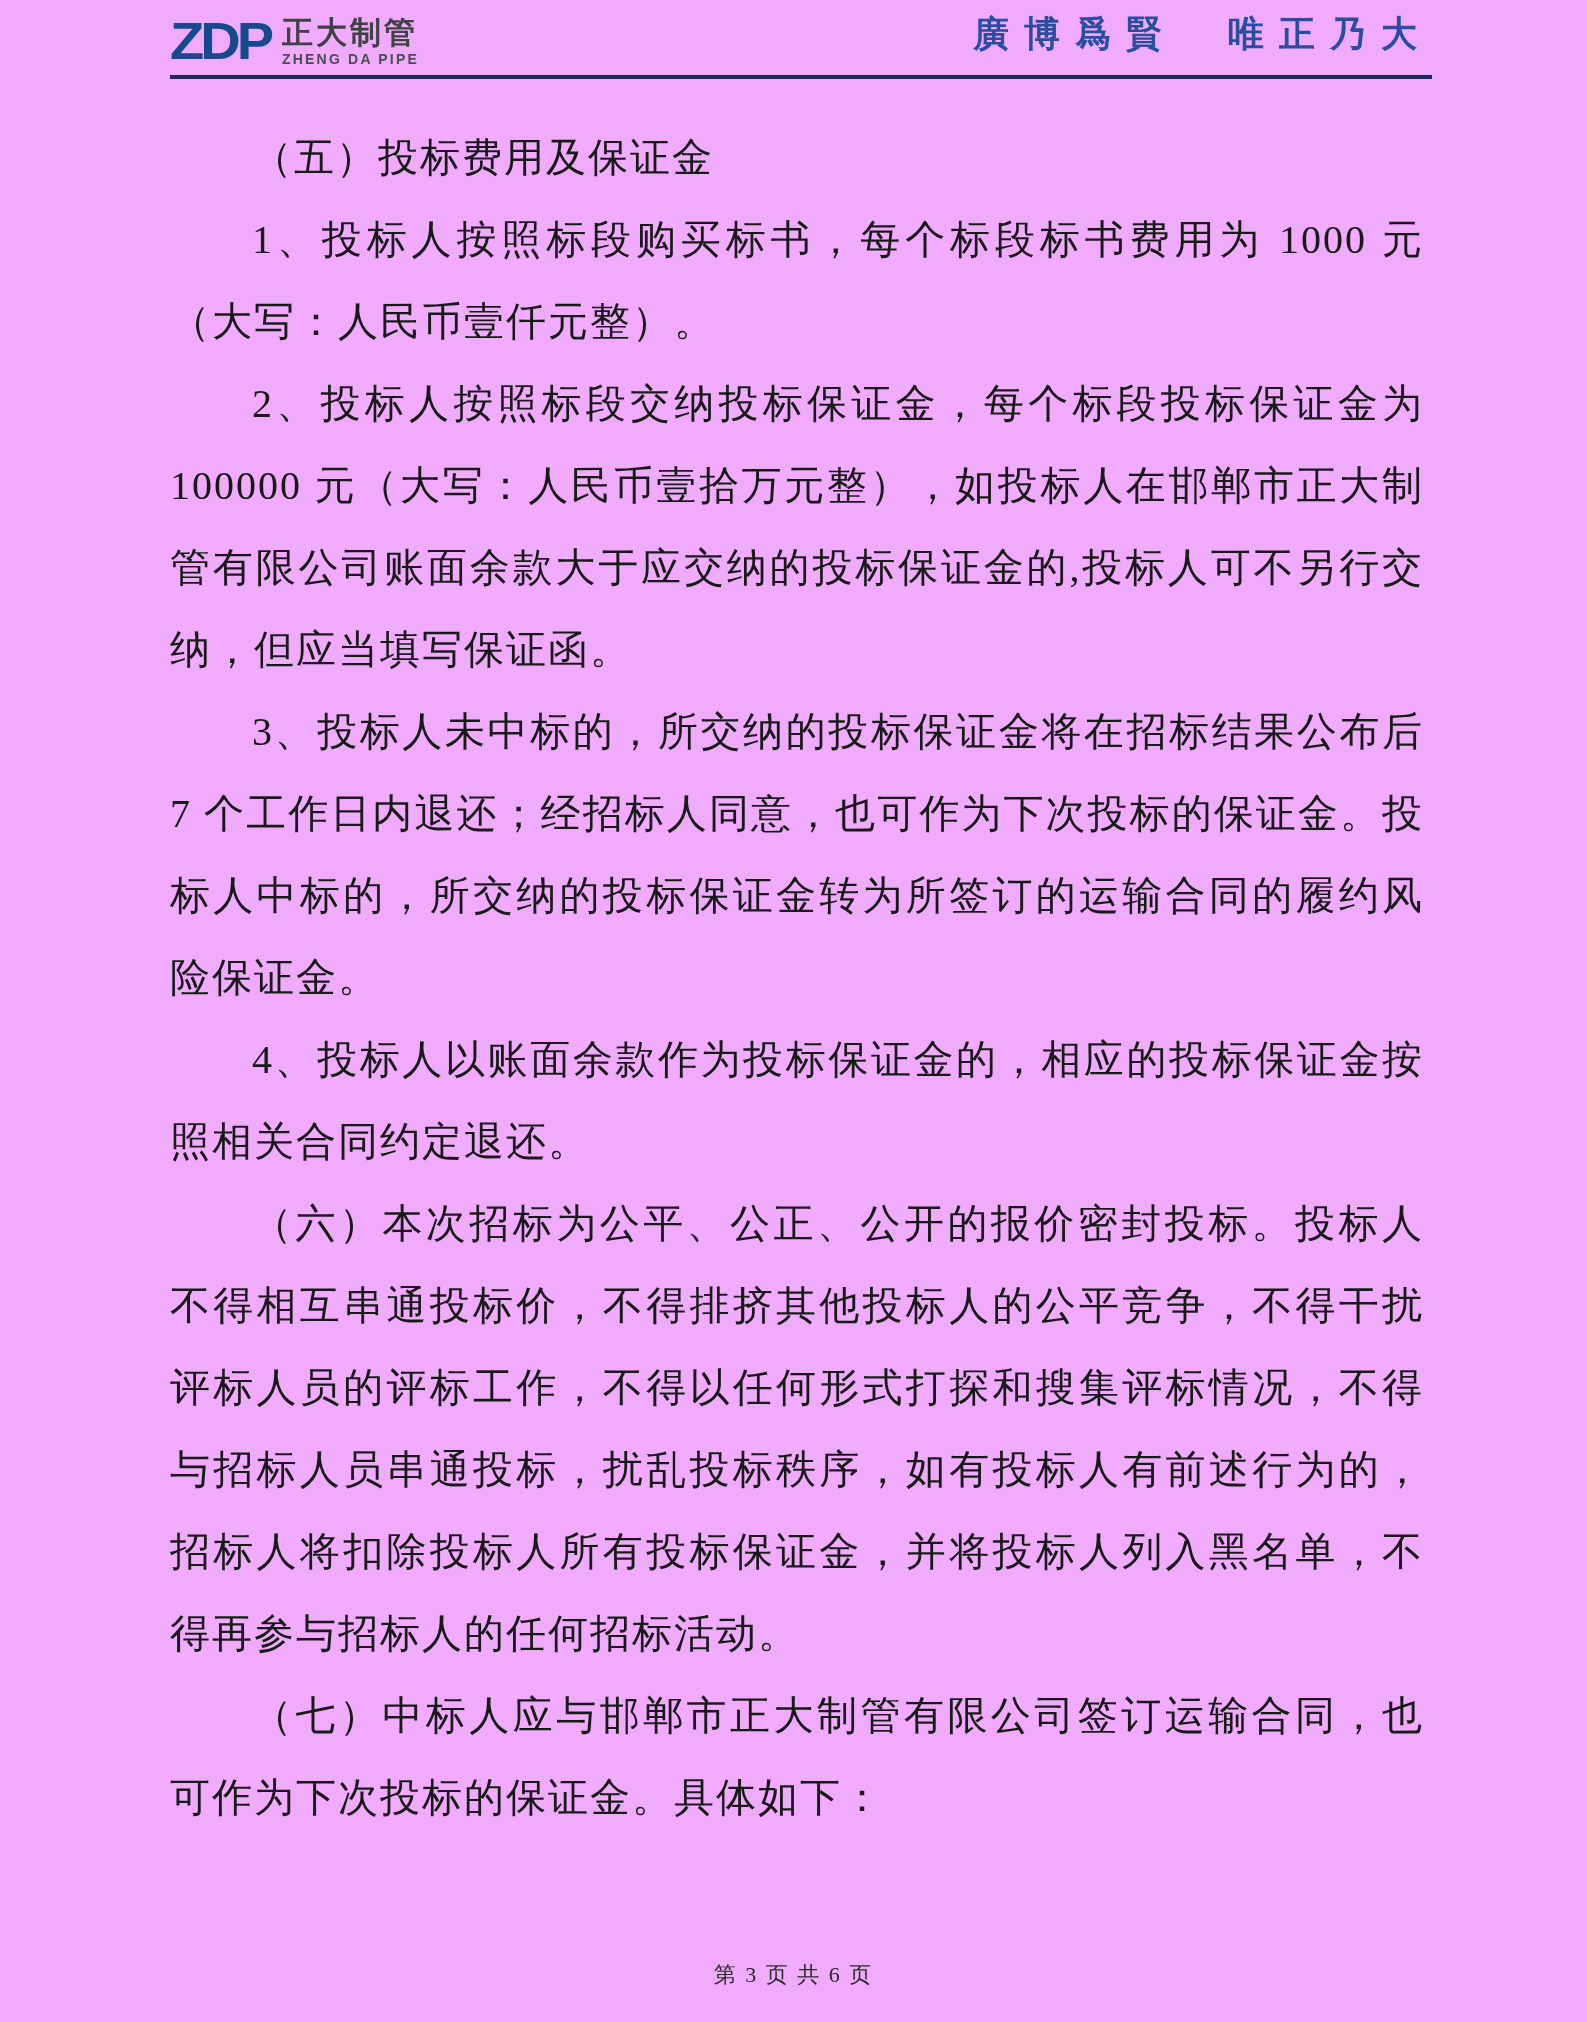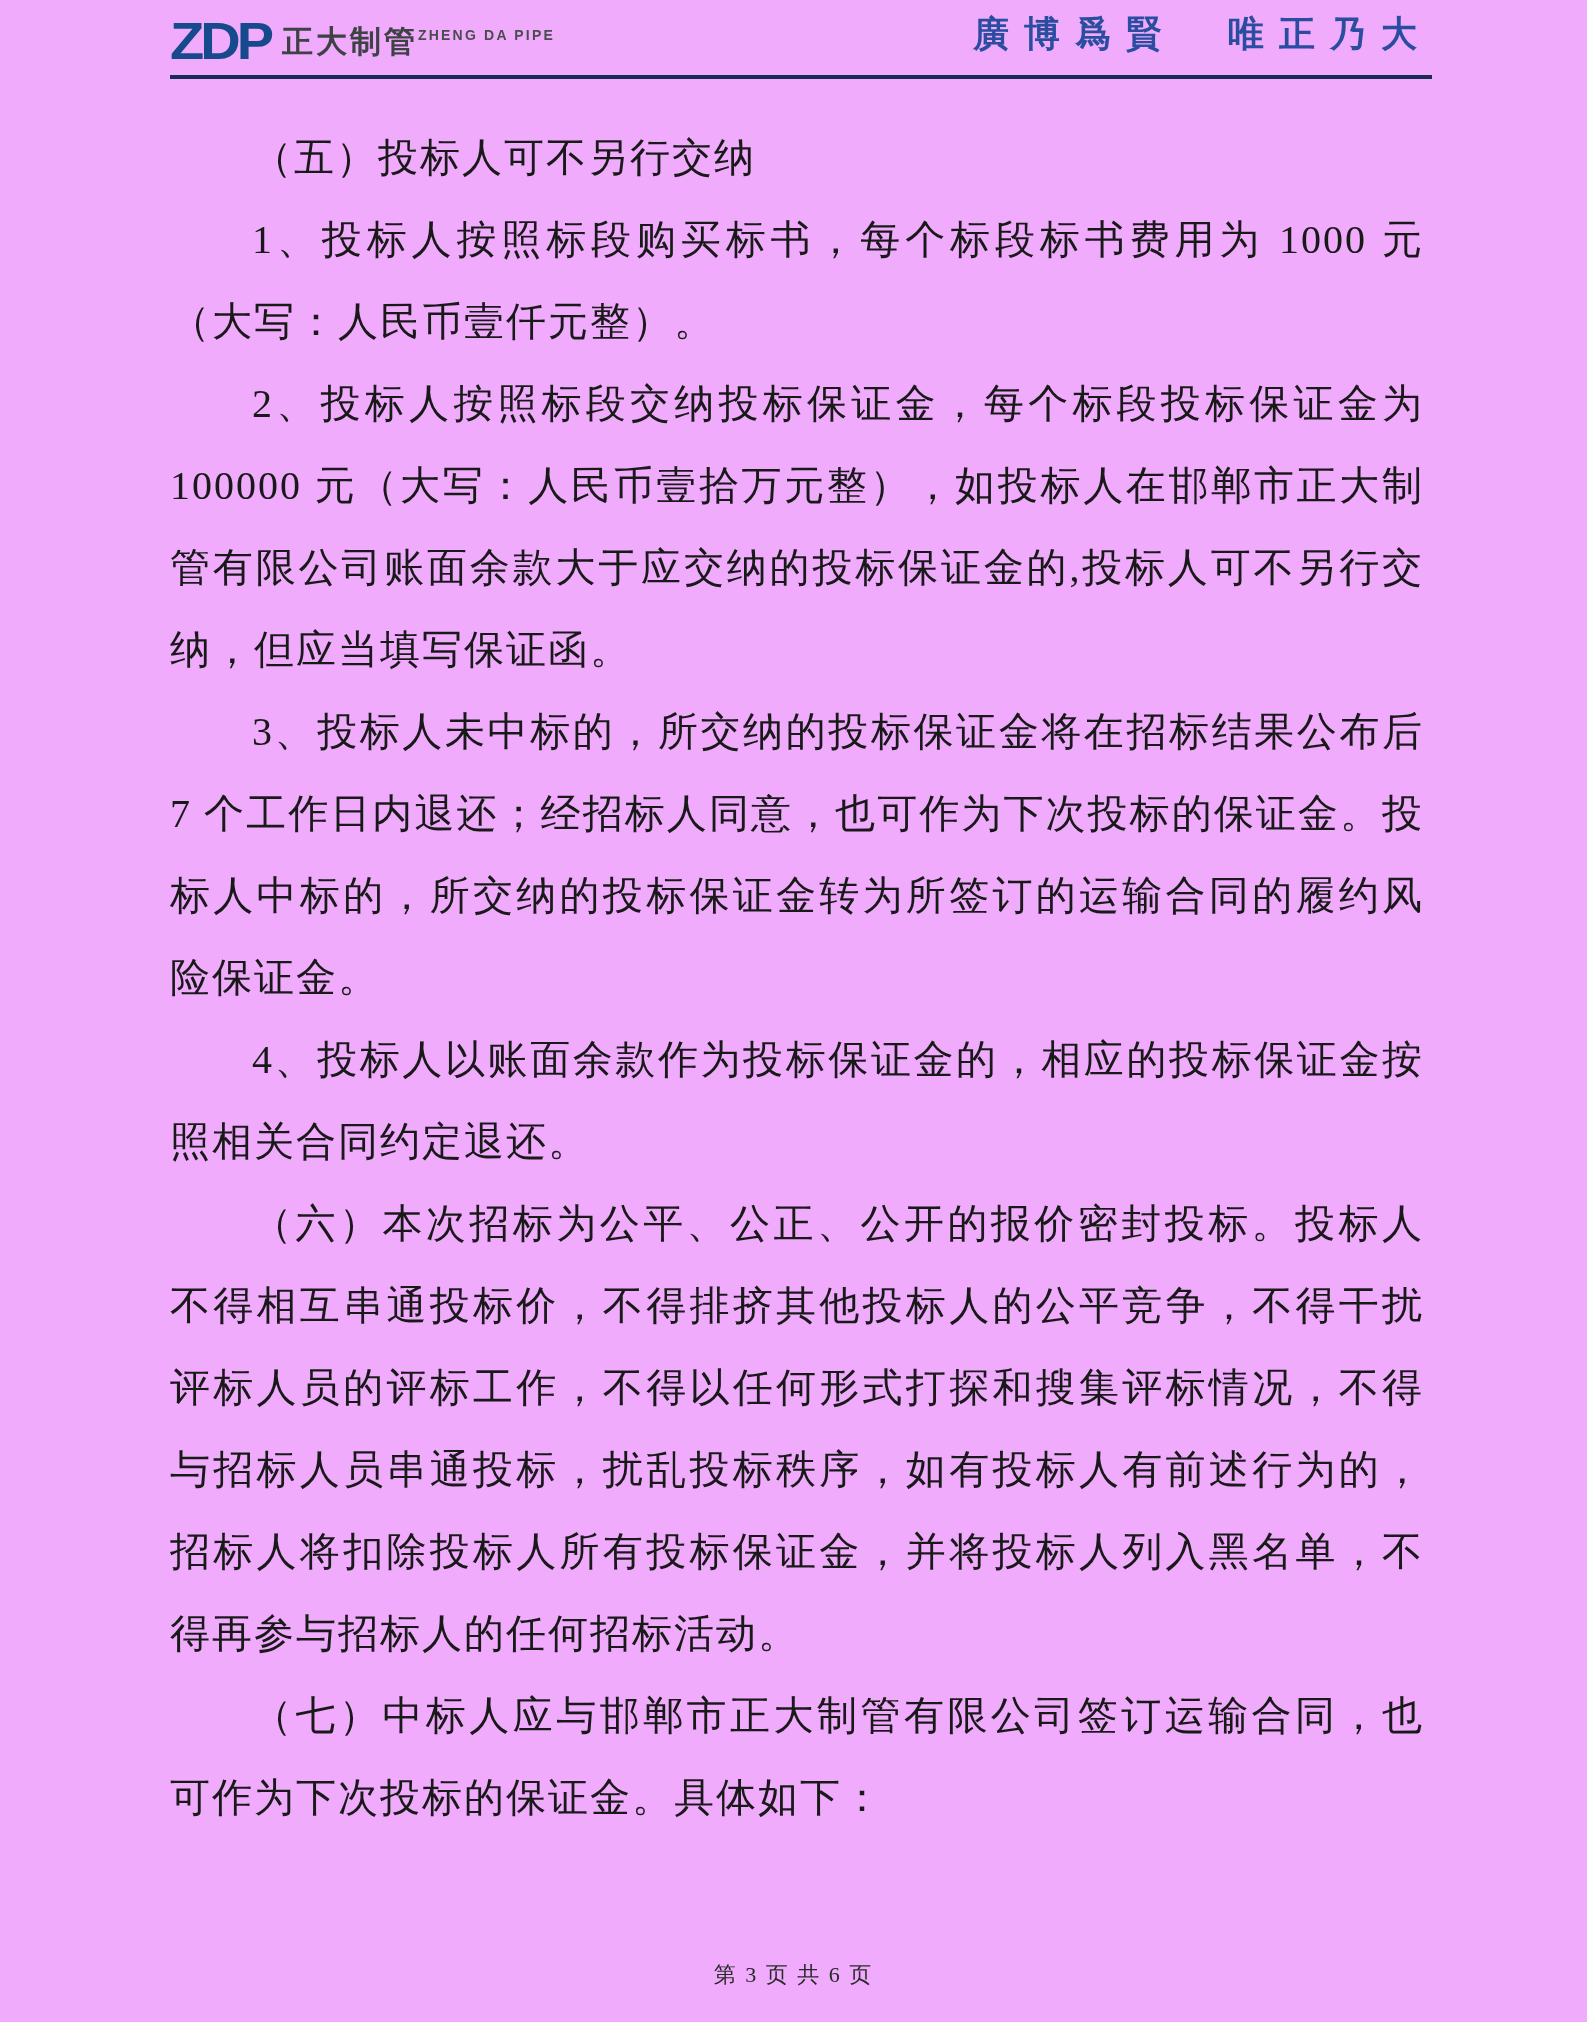--- a/index.html
+++ b/index.html
@@ -31,21 +31,21 @@
   }
   .logo-abbr {
     font-family: "Liberation Sans", sans-serif;
     font-weight: 900;
     font-size: 56px;
     line-height: 0.9;
     color: #174a8c;
     letter-spacing: -4px;
     transform: scaleY(0.92);
   }
-  .logo-text { display: flex; flex-direction: row; line-height: 1.05; }
+  .logo-text { display: flex; flex-direction: column; line-height: 1.05; }
   .logo-cn {
     font-family: "Liberation Sans", sans-serif;
     font-weight: bold;
     font-size: 31px;
     color: #3f4245;
     letter-spacing: 3px;
   }
   .logo-en {
     font-family: "Liberation Sans", sans-serif;
     font-weight: bold;
@@ -101,21 +101,21 @@
       <span class="logo-abbr">ZDP</span>
       <span class="logo-text">
         <span class="logo-cn">正大制管</span>
         <span class="logo-en">ZHENG DA PIPE</span>
       </span>
     </div>
     <div class="motto">廣博爲賢　唯正乃大</div>
   </div>
 
   <main class="content">
-    <p>（五）投标人可不另行交纳</p>
+    <p>（五）投标费用及保证金</p>
     <p>1、投标人按照标段购买标书，每个标段标书费用为 1000 元（大写：人民币壹仟元整）。</p>
     <p>2、投标人按照标段交纳投标保证金，每个标段投标保证金为 100000 元（大写：人民币壹拾万元整），如投标人在邯郸市正大制管有限公司账面余款大于应交纳的投标保证金的,投标人可不另行交纳，但应当填写保证函。</p>
     <p>3、投标人未中标的，所交纳的投标保证金将在招标结果公布后 7 个工作日内退还；经招标人同意，也可作为下次投标的保证金。投标人中标的，所交纳的投标保证金转为所签订的运输合同的履约风险保证金。</p>
     <p>4、投标人以账面余款作为投标保证金的，相应的投标保证金按照相关合同约定退还。</p>
     <p>（六）本次招标为公平、公正、公开的报价密封投标。投标人不得相互串通投标价，不得排挤其他投标人的公平竞争，不得干扰评标人员的评标工作，不得以任何形式打探和搜集评标情况，不得与招标人员串通投标，扰乱投标秩序，如有投标人有前述行为的，招标人将扣除投标人所有投标保证金，并将投标人列入黑名单，不得再参与招标人的任何招标活动。</p>
     <p>（七）中标人应与邯郸市正大制管有限公司签订运输合同，也可作为下次投标的保证金。具体如下：</p>
   </main>
 
   <div class="footer">
     <span>第 3 页 共 6 页</span>

